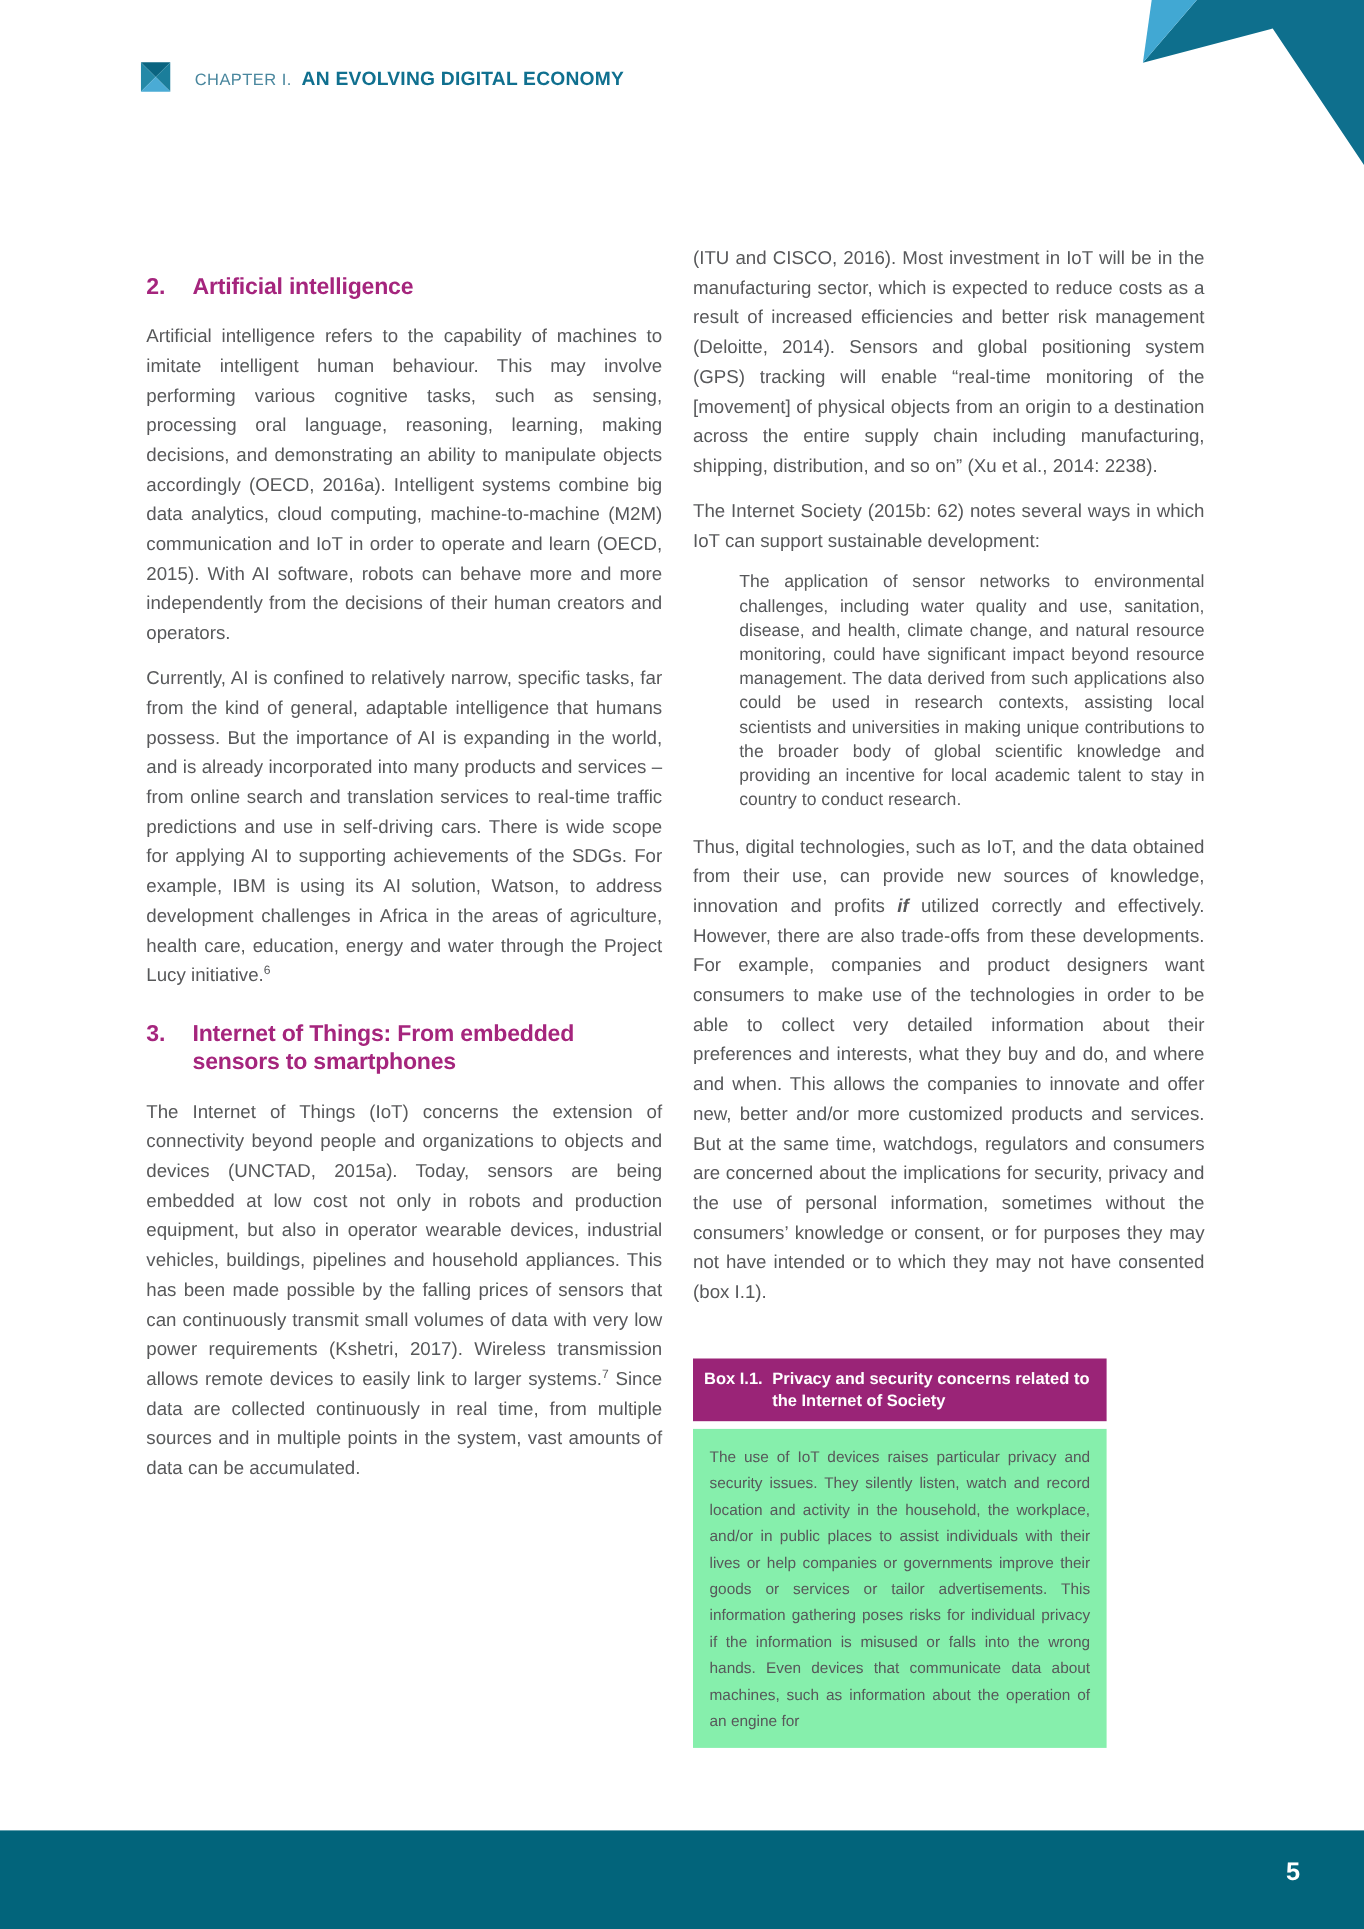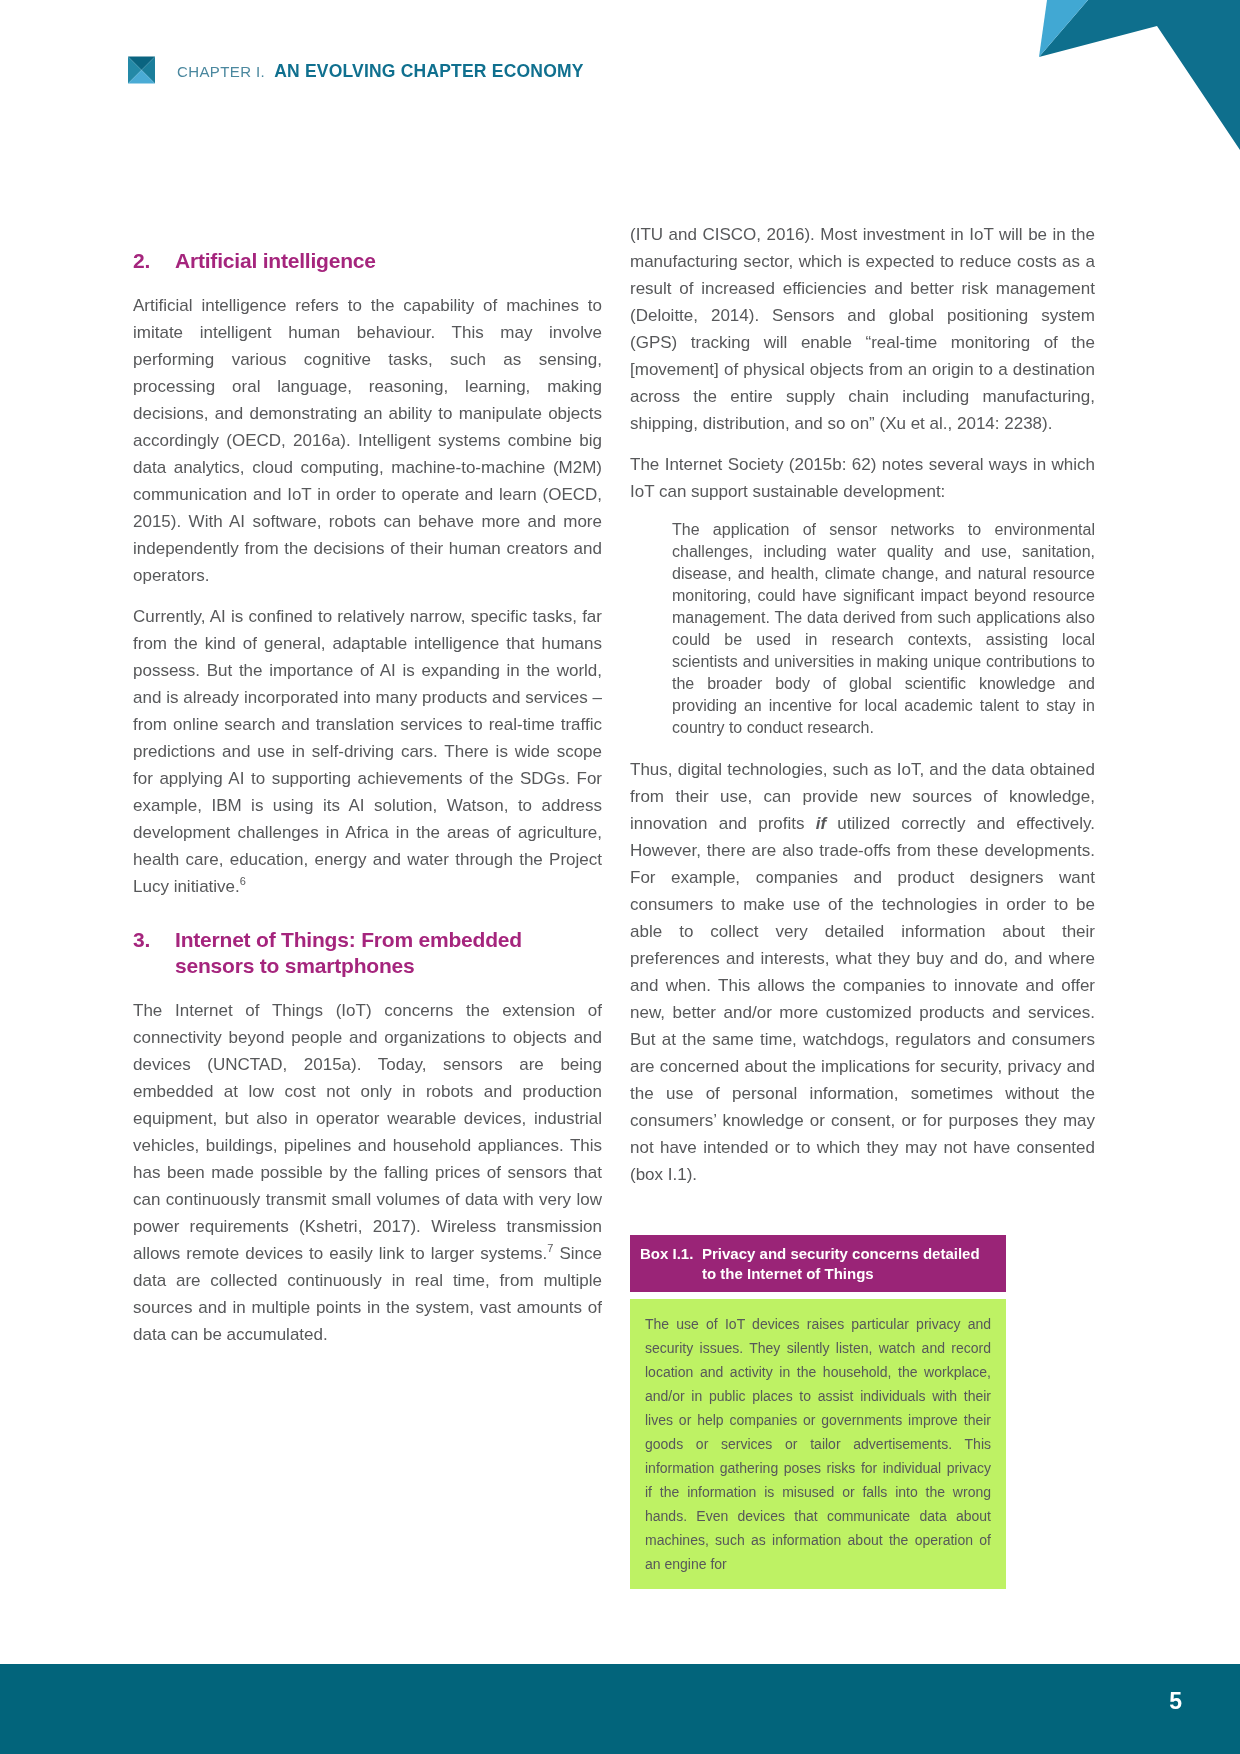--- a/index.html
+++ b/index.html
@@ -81,21 +81,21 @@
     display: flex;
     padding: 9px 10px 8px 10px;
     font-weight: bold;
     font-size: 15px;
     line-height: 20px;
     text-align: left;
   }
   .box-label { width: 62px; flex: none; }
   .box-title { flex: 1; }
   .box-body {
-    background: #bef264;
+    background: #86efac;
     margin-top: 7px;
     padding: 13px 15px;
     color: #57585a;
     font-size: 14px;
     line-height: 24px;
     text-align: justify;
   }
 
   
   .footer-band {
@@ -122,21 +122,21 @@
 
   <div class="chapter-header">
     <svg class="chapter-icon" viewBox="0 0 27 27" aria-hidden="true">
       <polygon points="0,0 27,0 13.5,13.5" fill="#0a6480"></polygon>
       <polygon points="0,0 0,27 13.5,13.5" fill="#2489a7"></polygon>
       <polygon points="27,0 27,27 13.5,13.5" fill="#1b7e9b"></polygon>
       <polygon points="0,27 27,27 13.5,13.5" fill="#4aabd5"></polygon>
     </svg>
     <div class="chapter-text">
       <span class="chapter-label">CHAPTER I.</span>
-      <span class="chapter-title">AN EVOLVING CHAPTER ECONOMY</span>
+      <span class="chapter-title">AN EVOLVING DIGITAL ECONOMY</span>
     </div>
   </div>
 
   <svg class="corner-art" viewBox="0 0 210 160" aria-hidden="true">
     <polygon points="58,0 210,0 210,150 127,26 9,57" fill="#0e6f8d"></polygon>
     <polygon points="17,0 58,0 9,57" fill="#41a8d3"></polygon>
   </svg>
 
   <div class="col col-left">
 
@@ -161,21 +161,21 @@
   <div class="col col-right">
     <p>(ITU and CISCO, 2016). Most investment in IoT will be in the manufacturing sector, which is expected to reduce costs as a result of increased efficiencies and better risk management (Deloitte, 2014). Sensors and global positioning system (GPS) tracking will enable “real-time monitoring of the [movement] of physical objects from an origin to a destination across the entire supply chain including manufacturing, shipping, distribution, and so on” (Xu et al., 2014: 2238).</p>
     <p>The Internet Society (2015b: 62) notes several ways in which IoT can support sustainable development:</p>
     <div class="quote">The application of sensor networks to environmental challenges, including water quality and use, sanitation, disease, and health, climate change, and natural resource monitoring, could have significant impact beyond resource management. The data derived from such applications also could be used in research contexts, assisting local scientists and universities in making unique contributions to the broader body of global scientific knowledge and providing an incentive for local academic talent to stay in country to conduct research.</div>
     <p><span>Thus, digital technologies, such as IoT, and the data obtained from their use, can provide new sources of knowledge, innovation and profits </span><em>if</em><span> utilized correctly and effectively. However, there are also trade-offs from these developments. For example, companies and product designers want consumers to make use of the technologies in order to be able to collect very detailed information about their preferences and interests, what they buy and do, and where and when. This allows the companies to innovate and offer new, better and/or more customized products and services. But at the same time, watchdogs, regulators and consumers are concerned about the implications for security, privacy and the use of personal information, sometimes without the consumers’ knowledge or consent, or for purposes they may not have intended or to which they may not have consented (box I.1).</span></p>
   </div>
 
   <div class="box">
     <div class="box-header">
       <span class="box-label">Box I.1.</span>
-      <span class="box-title">Privacy and security concerns detailed to the Internet of Things</span>
+      <span class="box-title">Privacy and security concerns related to the Internet of Society</span>
     </div>
     <div class="box-body">The use of IoT devices raises particular privacy and security issues. They silently listen, watch and record location and activity in the household, the workplace, and/or in public places to assist individuals with their lives or help companies or governments improve their goods or services or tailor advertisements. This information gathering poses risks for individual privacy if the information is misused or falls into the wrong hands. Even devices that communicate data about machines, such as information about the operation of an engine for</div>
   </div>
 
   <div class="footer-band">
     <span class="page-number">5</span>
   </div>
 
 </div>
 

